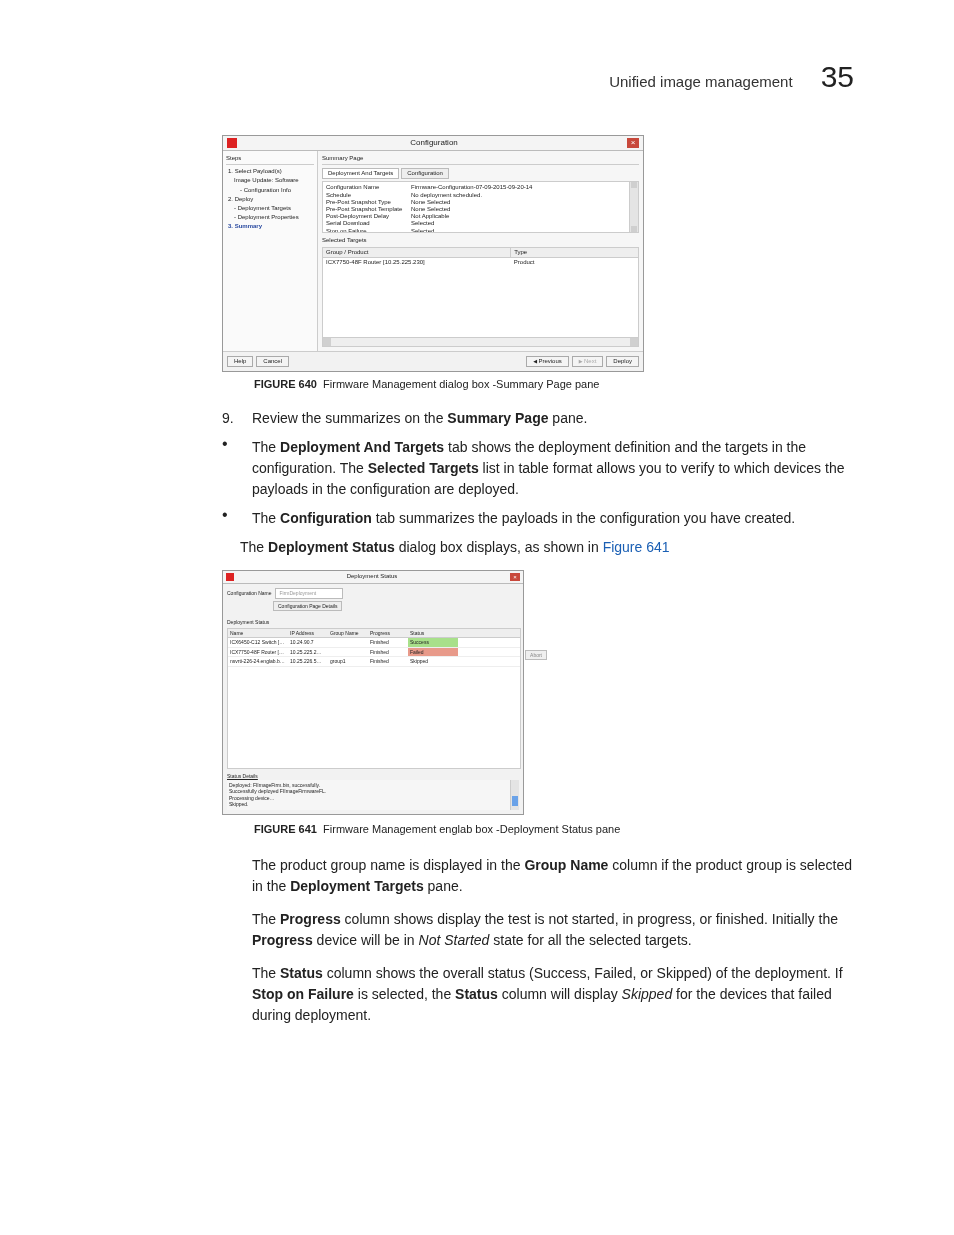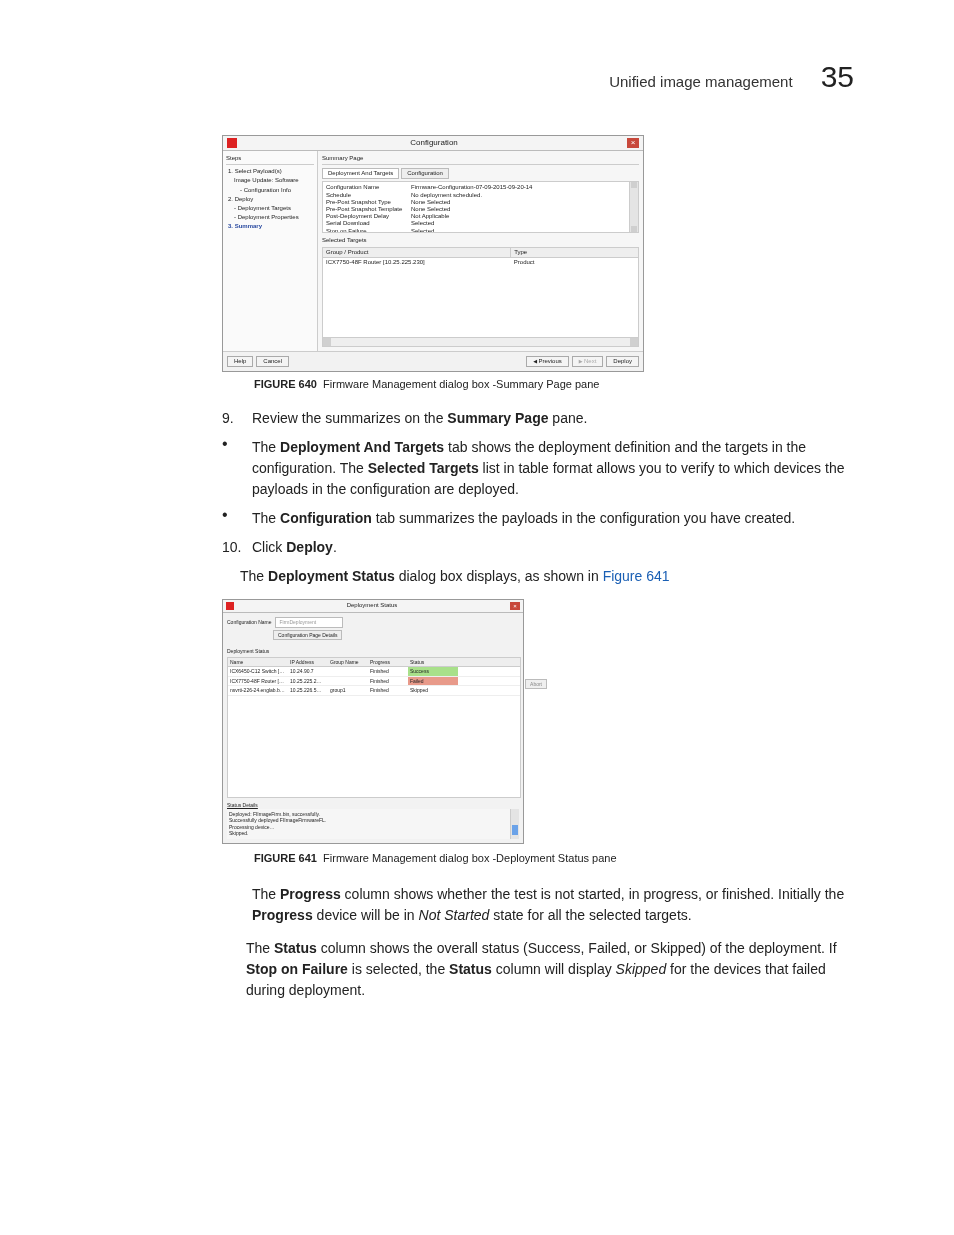--- a/index.html
+++ b/index.html
@@ -411,24 +411,20 @@
         </div>
       </div>
 
       <div class="bullet-item">
         <div class="dot">•</div>
         <div class="txt">
           <span>The </span><b>Configuration</b><span> tab summarizes the payloads in the configuration you have created.</span>
         </div>
       </div>
 
-      <div class="ol-item">
-        <div class="num">10.</div>
-        <div class="txt"><span>Click </span><b>Deploy</b><span>.</span></div>
-      </div>
 
       <div class="indent-block">
         <span>The </span><b>Deployment Status</b><span> dialog box displays, as shown in </span><span class="link">Figure 641</span>
       </div>
 
       <div class="fig641">
         <div class="titlebar">
           <span class="logo"></span>
           <span class="title">Deployment Status</span>
           <span class="close">×</span>
@@ -484,27 +480,30 @@
                 <div>Successfully deployed FIImageFirmwareFL.</div>
                 <div>Processing device…</div>
                 <div>Skipped.</div>
               </div>
             <div class="sd-scroll"></div>
           </div>
         </div>
       </div>
 
       <div class="fig-caption">
-        <span class="strong">FIGURE 641</span>&nbsp;&nbsp;<span>Firmware Management dialog box -Deployment Status pane</span>
-      </div>
-
+        <span class="strong">FIGURE 641</span>&nbsp;&nbsp;<span>Firmware Management englab box -Deployment Status pane</span>
+      </div>
 
       <p class="indent-block" style="margin-left:30px;">
-        <span>The </span><b>Progress</b><span> column shows whether the test is not started, in progress, or finished. Initially the </span><b>Progress</b><span> device will be in </span><i>Not Started</i><span> state for all the selected targets.</span>
+        <span>The product group name is displayed in the </span><b>Group Name</b><span> column if the product group is selected in the </span><b>Deployment Targets</b><span> pane.</span>
       </p>
 
-      <p class="indent-block" style="margin-left:24px;">
+      <p class="indent-block" style="margin-left:30px;">
+        <span>The </span><b>Progress</b><span> column shows display the test is not started, in progress, or finished. Initially the </span><b>Progress</b><span> device will be in </span><i>Not Started</i><span> state for all the selected targets.</span>
+      </p>
+
+      <p class="indent-block" style="margin-left:30px;">
         <span>The </span><b>Status</b><span> column shows the overall status (Success, Failed, or Skipped) of the deployment. If </span><b>Stop on Failure</b><span> is selected, the </span><b>Status</b><span> column will display </span><i>Skipped</i><span> for the devices that failed during deployment.</span>
       </p>
 
     </div>
   </div>
 </div>
 
 </body></html>

